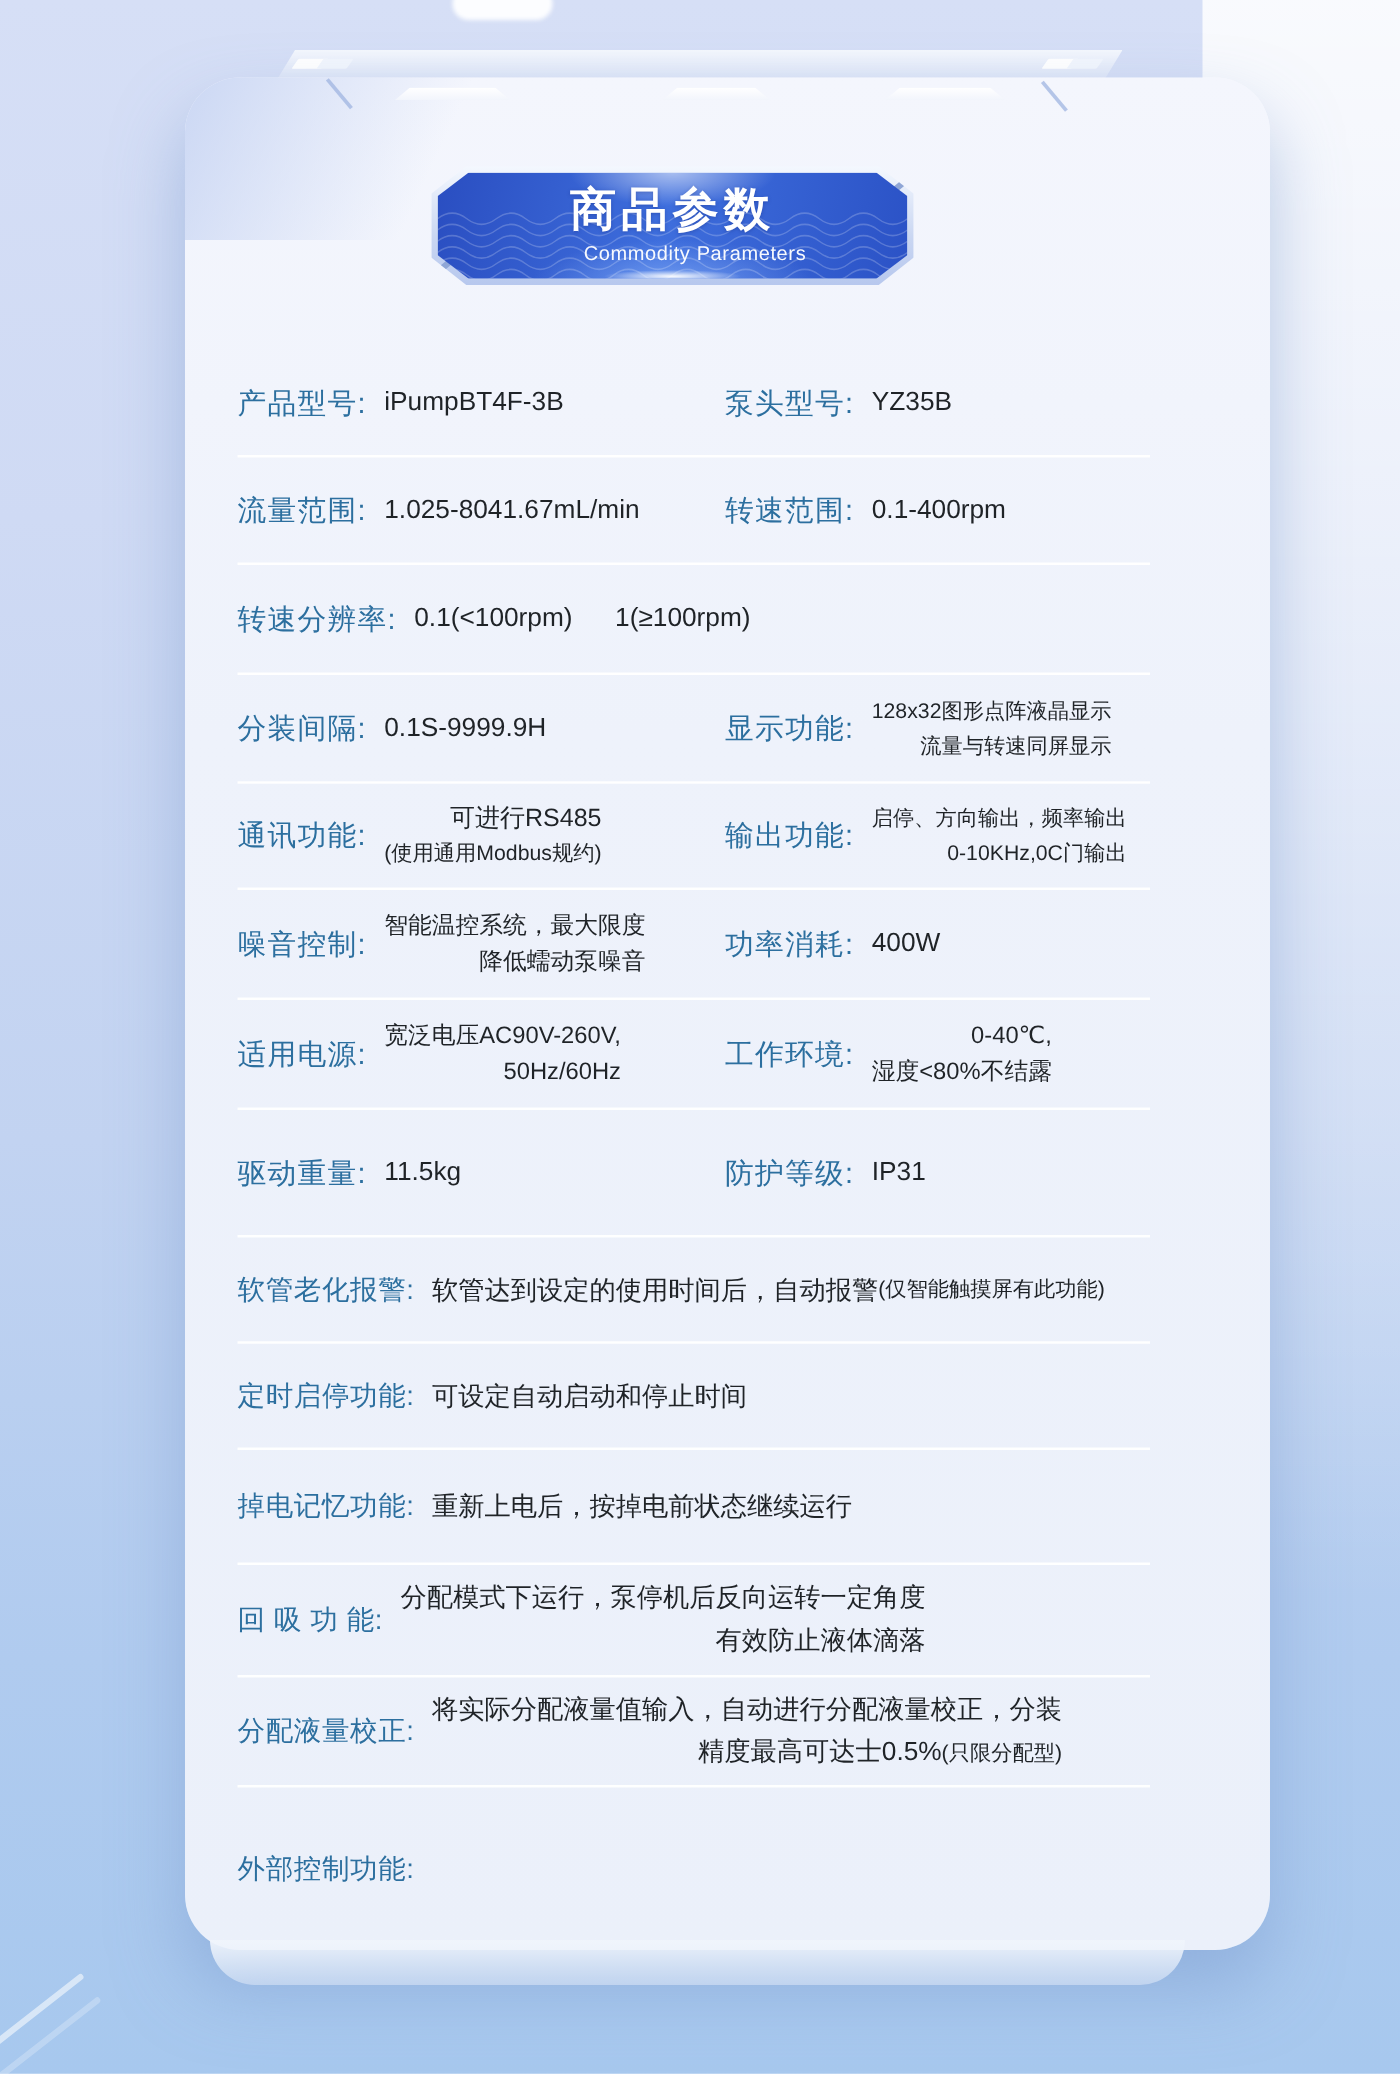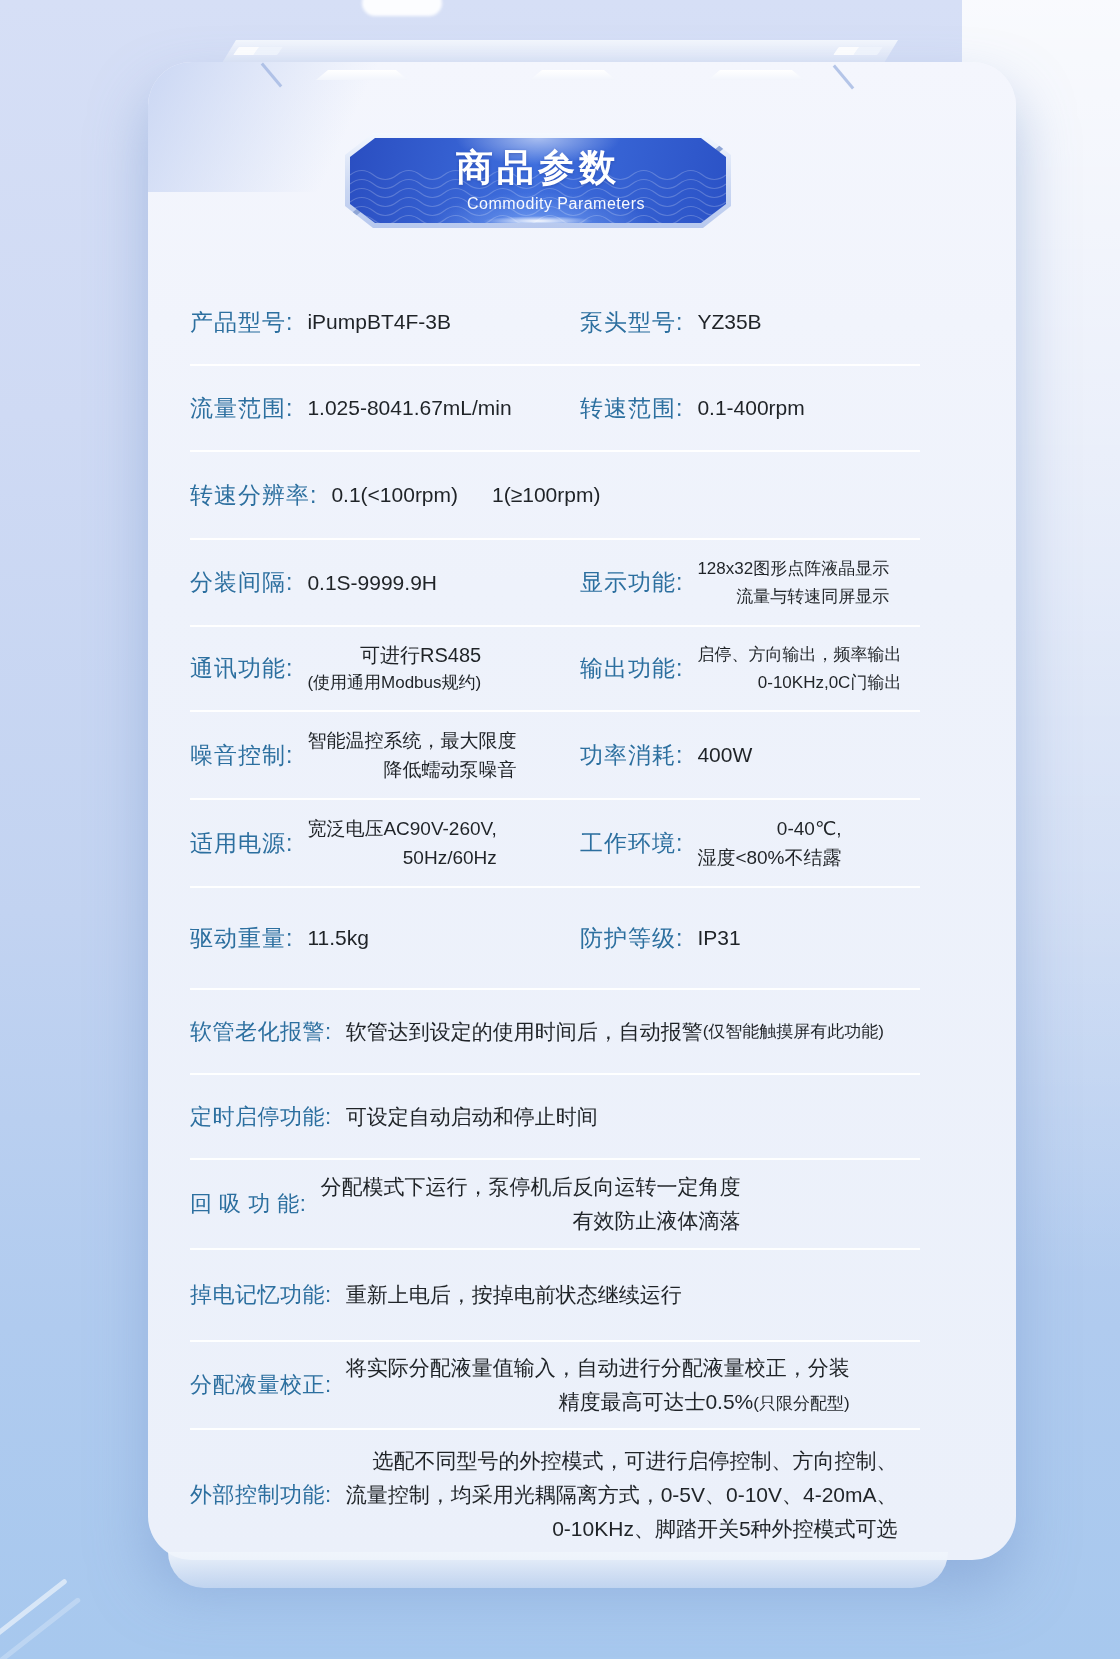--- a/index.html
+++ b/index.html
@@ -233,54 +233,49 @@
       </div>
     </div>
 
     <div class="prow" style="height:85px">
       <div class="cell cfull">
         <span class="lbl sm">定时启停功能:</span>
         <span class="val">可设定自动启动和停止时间</span>
       </div>
     </div>
 
+    <div class="prow" style="height:92px">
+      <div class="cell cfull">
+        <span class="lbl sm">掉电记忆功能:</span>
+        <span class="val">重新上电后，按掉电前状态继续运行</span>
+      </div>
+    </div>
+
     <div class="prow" style="height:90px">
       <div class="cell cfull">
         <span class="lbl sm">回 吸 功 能:</span>
         <span class="vstack">
           <span class="ln ln21">分配模式下运行，泵停机后反向运转一定角度</span>
           <span class="ln ln21">有效防止液体滴落</span>
         </span>
       </div>
     </div>
 
-    <div class="prow" style="height:92px">
-      <div class="cell cfull">
-        <span class="lbl sm">掉电记忆功能:</span>
-        <span class="val">重新上电后，按掉电前状态继续运行</span>
-      </div>
-    </div>
-
     <div class="prow" style="height:88px">
       <div class="cell cfull">
         <span class="lbl sm">分配液量校正:</span>
         <span class="vstack">
           <span class="ln ln21">将实际分配液量值输入，自动进行分配液量校正，分装</span>
           <span class="ln ln21"><span>精度最高可达士0.5%</span><span class="note">(只限分配型)</span></span>
         </span>
       </div>
     </div>
 
     <div class="prow last" style="height:130px">
       <div class="cell cfull">
         <span class="lbl sm">外部控制功能:</span>
-        <span class="vstack">
-          <span class="ln ln21">选配不同型号的外控模式，可进行启停控制、方向控制、</span>
-          <span class="ln ln21">流量控制，均采用光耦隔离方式，0-5V、0-10V、4-20mA、</span>
-          <span class="ln ln21">0-10KHz、脚踏开关5种外控模式可选</span>
-        </span>
       </div>
     </div>
 
   </div>
 </div>
 
 <div class="bottom-lip"></div>
 
 </body></html>

